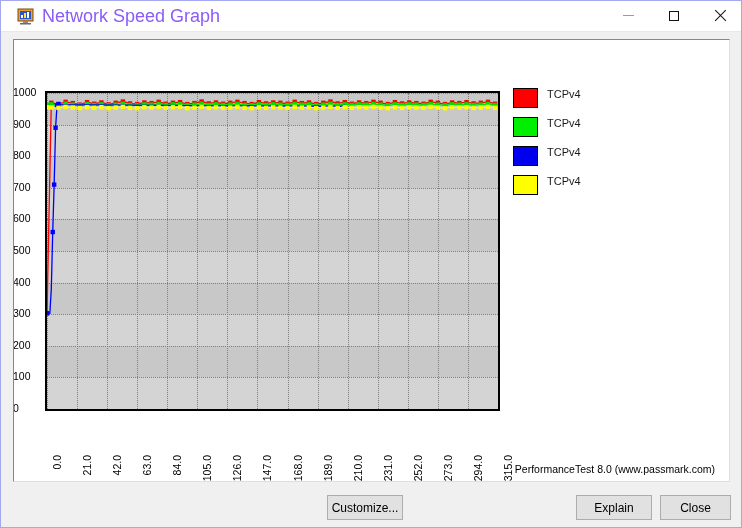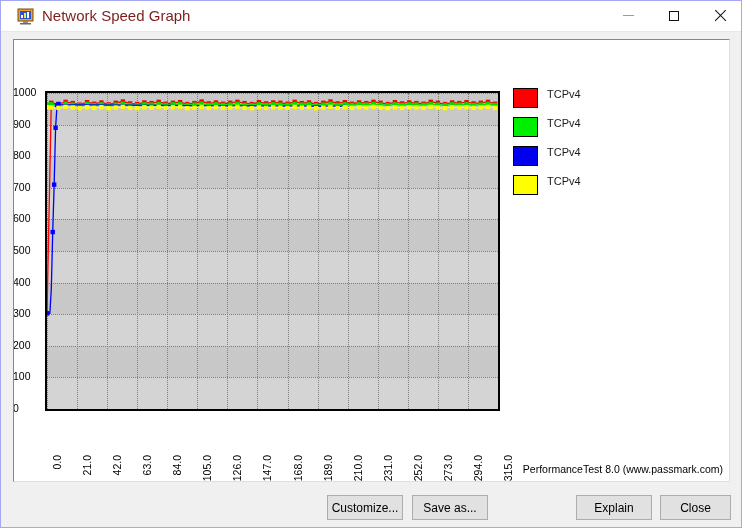--- a/index.html
+++ b/index.html
@@ -34,22 +34,22 @@
     border-bottom: 1px solid #e8e8e8;
   }
   .title-icon {
     position: absolute;
     left: 16px; top: 7px;
     width: 17px; height: 17px;
   }
   .title-text {
     position: absolute;
     left: 41px; top: 7px;
-    font-size: 15px;
-    color: #7f1d1d;
+    font-size: 18px;
+    color: #8b5cf6;
     line-height: 16px;
     white-space: nowrap;
   }
   .win-btn {
     position: absolute;
     top: 0;
     width: 46px;
     height: 29px;
     display: flex;
     align-items: center;
@@ -212,21 +212,21 @@
   .legend-label {
     position: absolute;
     left: 34px; top: 3px;
     font-size: 11px;
     color: #1b1b1b;
     line-height: 13px;
   }
 
   .footer-note {
     position: absolute;
-    right: 6px;
+    right: 14px;
     bottom: 6px;
     font-size: 10.5px;
     color: #000000;
     white-space: nowrap;
     margin-top: 12px;
   }
 
   
   .button-bar {
     position: absolute;
@@ -586,18 +586,17 @@
           <div class="legend-swatch" style="background: rgb(255, 255, 0);"></div>
           <div class="legend-label">TCPv4</div>
         </div>
       </div>
 
     <div class="footer-note">PerformanceTest 8.0 (www.passmark.com)</div>
   </div>
 
   <div class="button-bar">
     <button class="dlg-btn btn-customize">Customize...</button>
-    <button class="dlg-btn btn-saveas">Save as...</button>
     <button class="dlg-btn btn-explain">Explain</button>
     <button class="dlg-btn btn-close">Close</button>
   </div>
 
 </div>
 
 </body></html>

